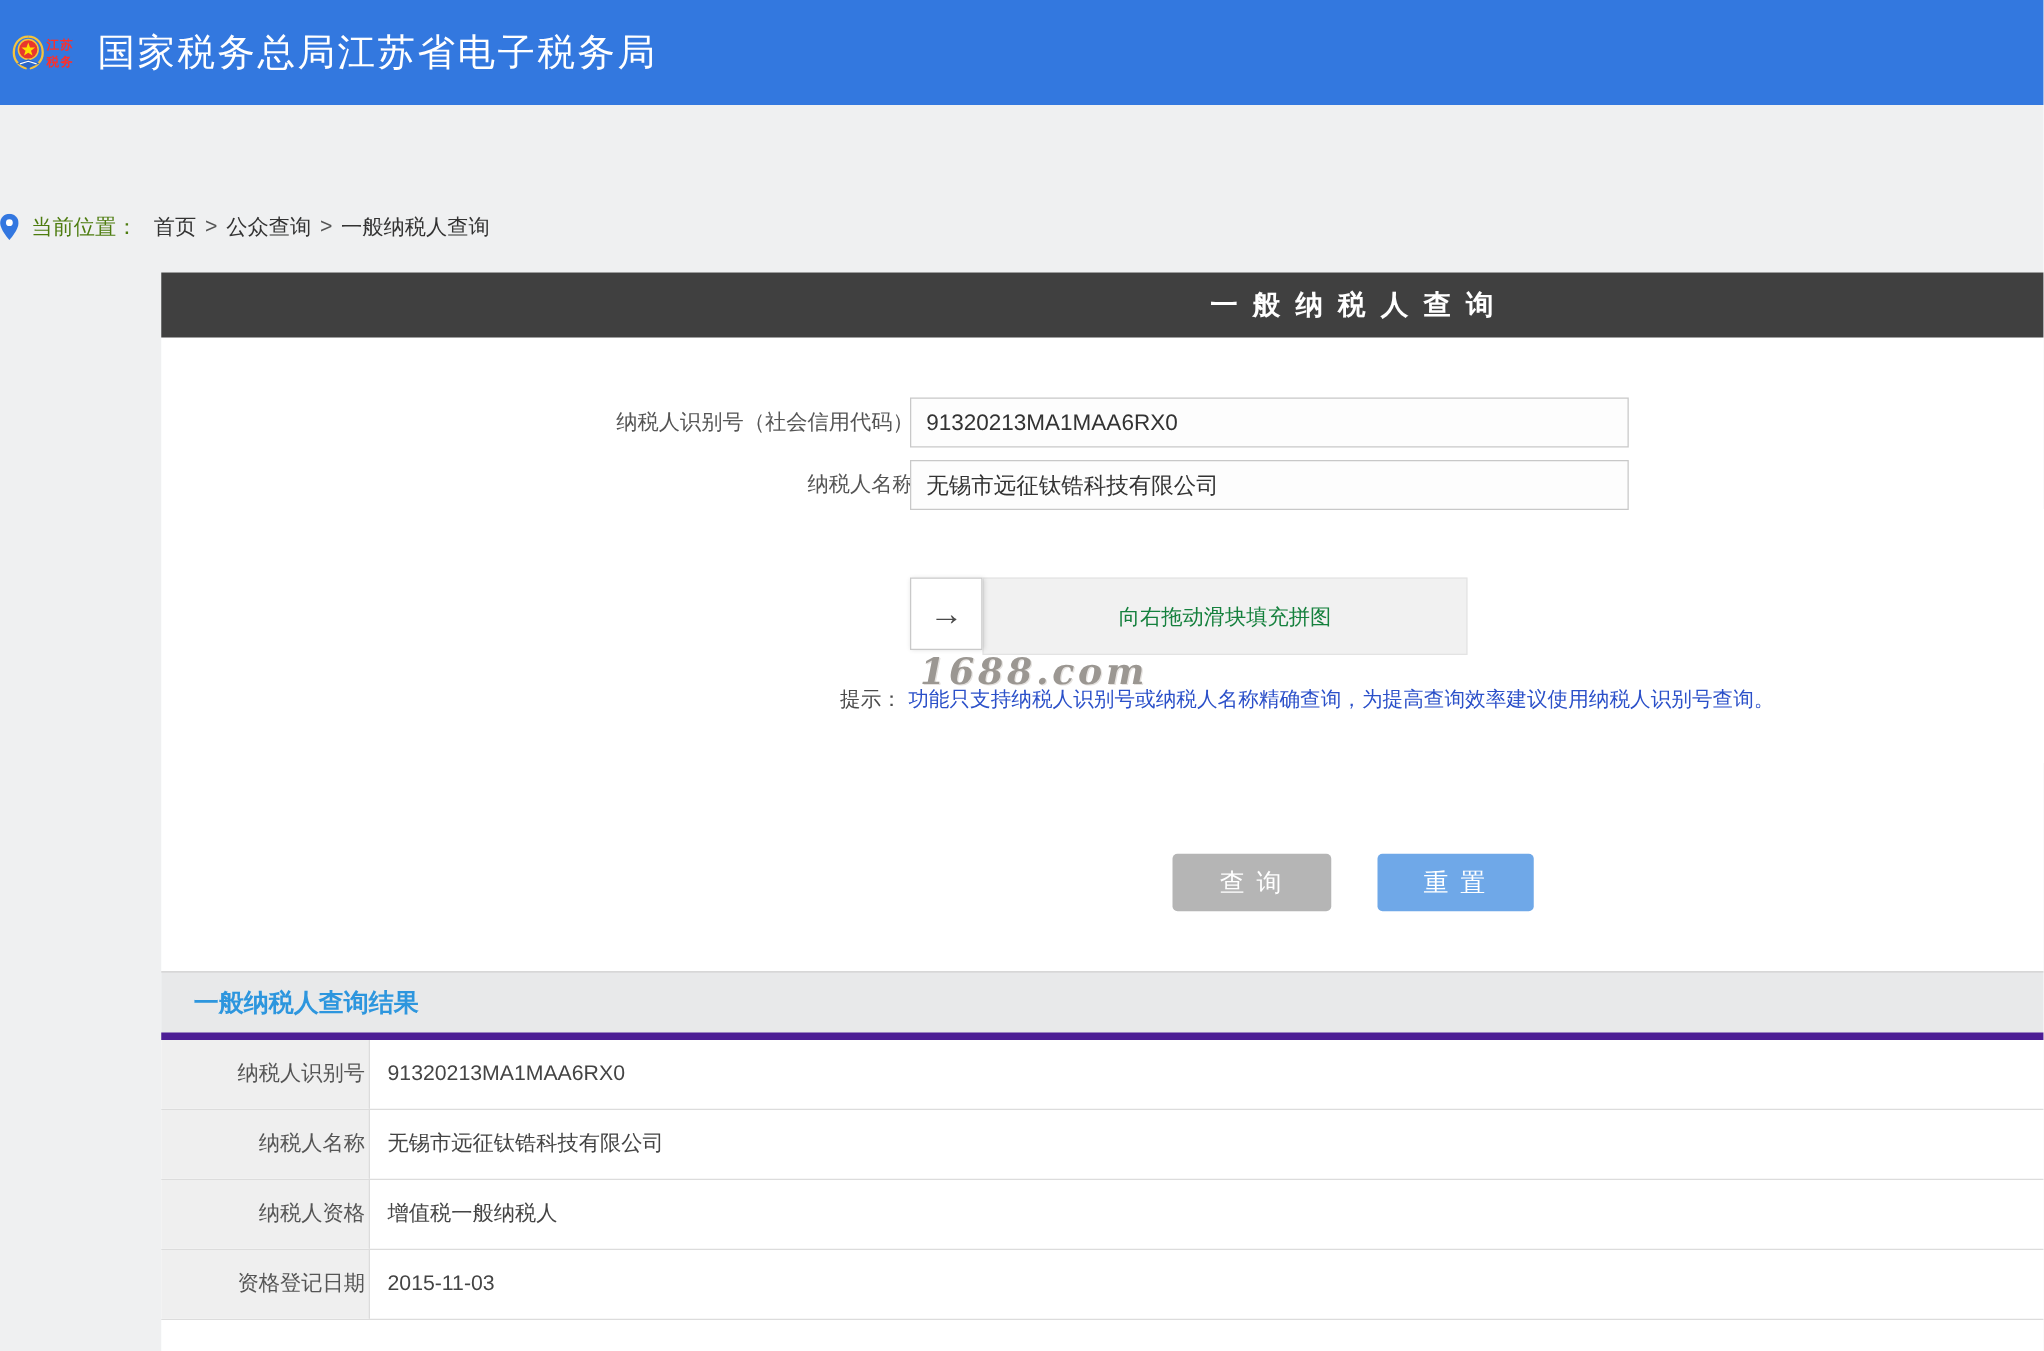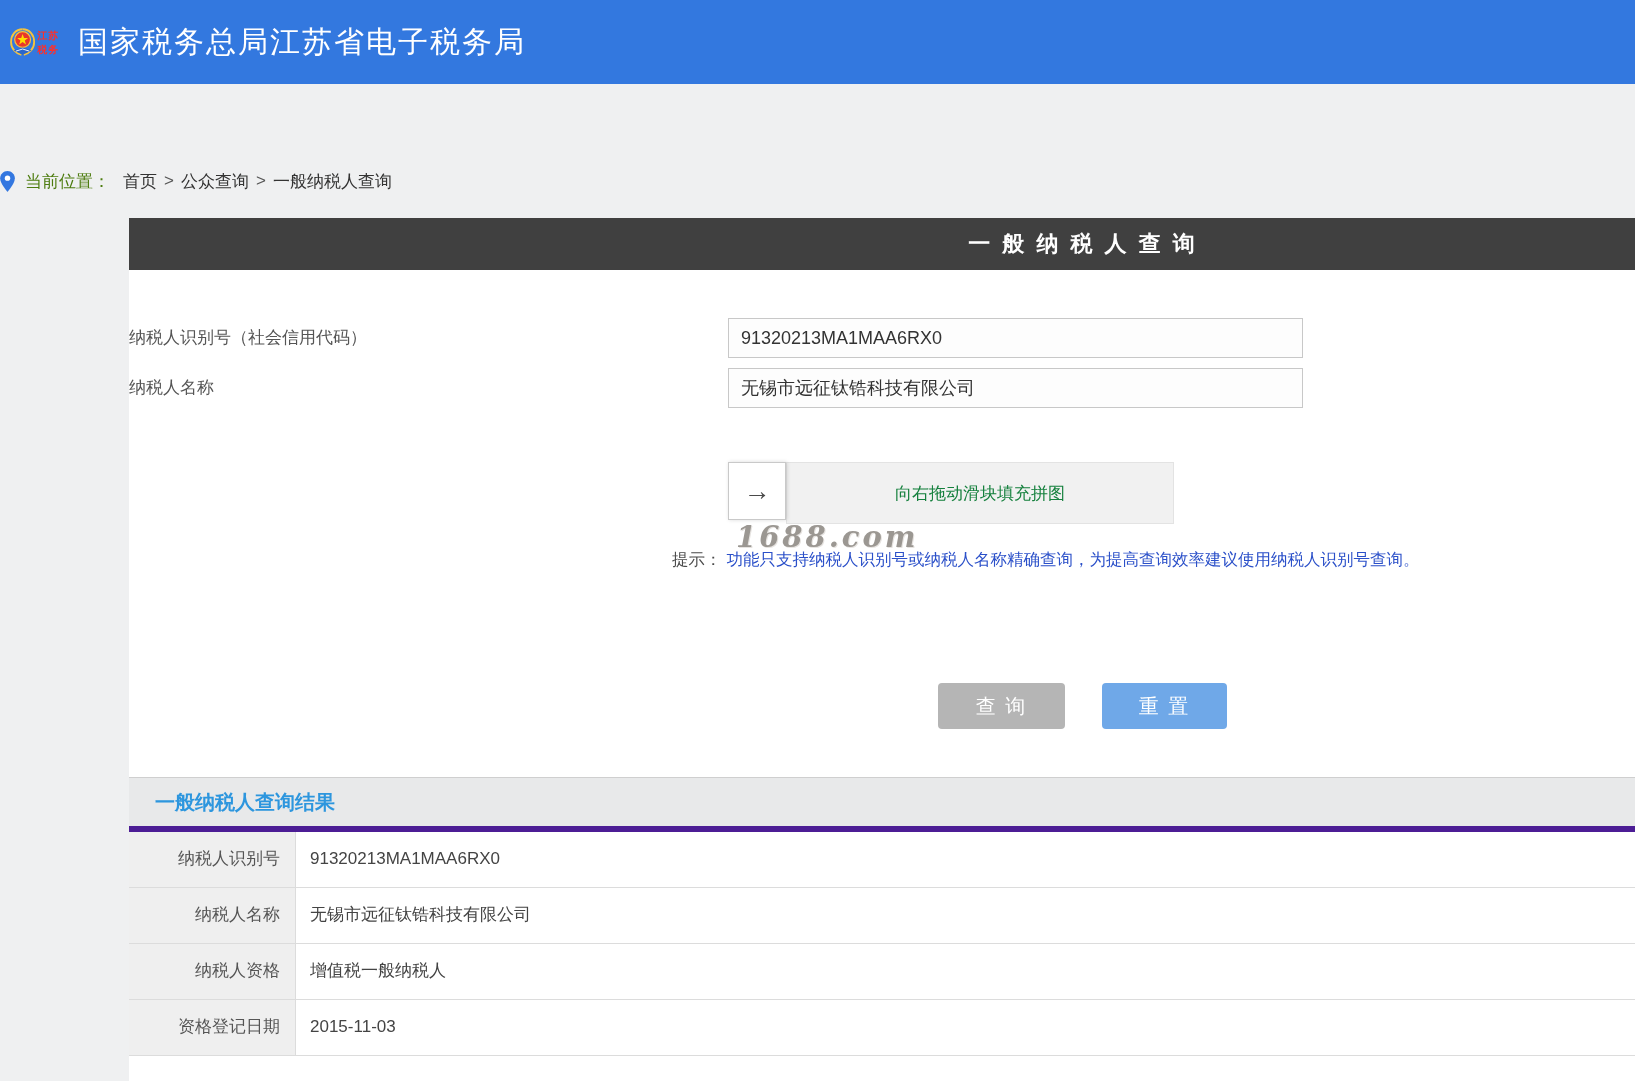--- a/index.html
+++ b/index.html
@@ -39,21 +39,21 @@
     position:absolute; top:0; left:0; right:0; height:52px; background:#404040;
   }
   .band-title {
     position:absolute; left:954px; top:50%; transform:translate(-50%,-50%);
     color:#fff; font-weight:bold; font-size:22px; letter-spacing:3px; white-space:nowrap;
   }
 
   
   .form-label {
     position:absolute; left:0; width:586px; height:40px;
-    text-align:left; line-height:40px; font-size:17px; color:#555; white-space:nowrap;
+    text-align:right; line-height:40px; font-size:17px; color:#555; white-space:nowrap;padding-left:16px;
   }
   .lab1 { top:100px; }
   .lab2 { top:150px; }
   .text-input {
     position:absolute; left:599px; width:575px; height:40px; box-sizing:border-box;
     border:1px solid #c8c8c8; background:#fdfdfd; font-size:18px; color:#333;
     padding:0 12px; font-family:inherit; outline:none;
   }
   .inp1 { top:100px; }
   .inp2 { top:150px; }
@@ -99,21 +99,21 @@
     position:absolute; top:559px; left:0; right:0; height:55px; box-sizing:border-box;
     background:#e8e9ea; border-top:1px solid #cfcfcf; border-bottom:6px solid #4c1d95;
     display:flex; align-items:center;
   }
   .results-title { color:#2d96de; font-weight:bold; font-size:20px; margin-left:26px; }
 
   .rtable { position:absolute; top:614px; left:0; right:0; }
   .t-row { display:flex; height:55px; border-bottom:1px solid #dcdcdc; background:#fff; }
   .t-label {
     width:167px; background:#efefef; border-right:1px solid #dcdcdc; box-sizing:border-box;
-    text-align:right; padding-right:15px; line-height:54px; font-size:17px; color:#555; flex:none;
+    text-align:right; padding-right:3px; line-height:54px; font-size:17px; color:#555; flex:none;
   }
   .t-value { flex:1; padding-left:14px; line-height:54px; font-size:17px; color:#444; }
 </style>
 </head>
 <body>
 
 <div class="page">
 
   <div class="header">
     <div class="logo">

